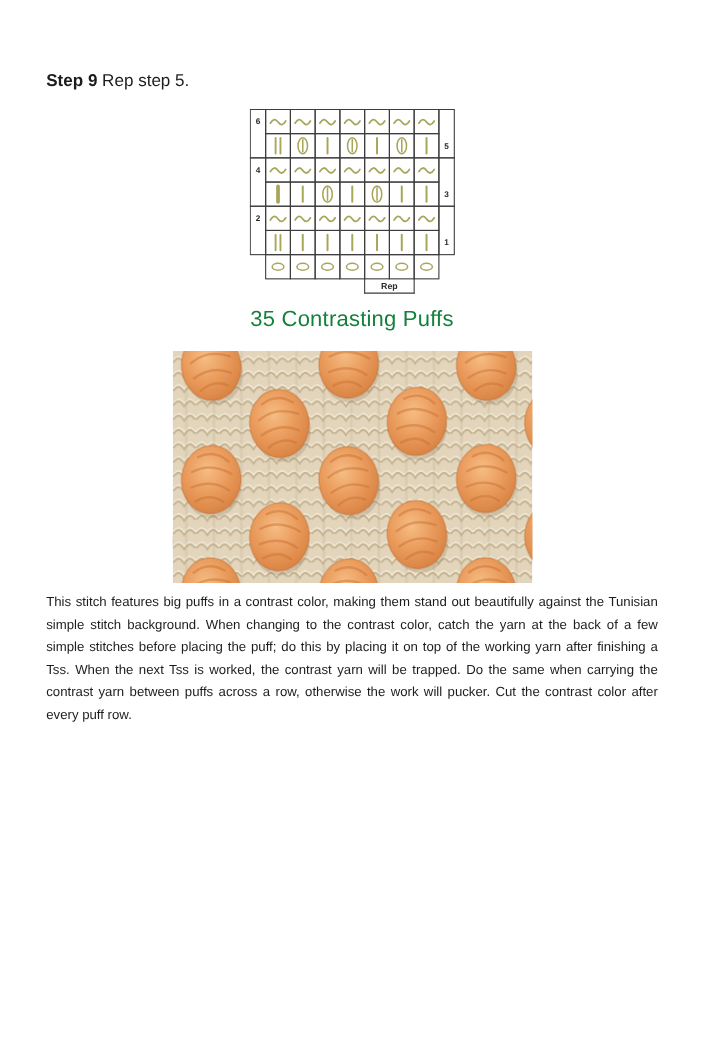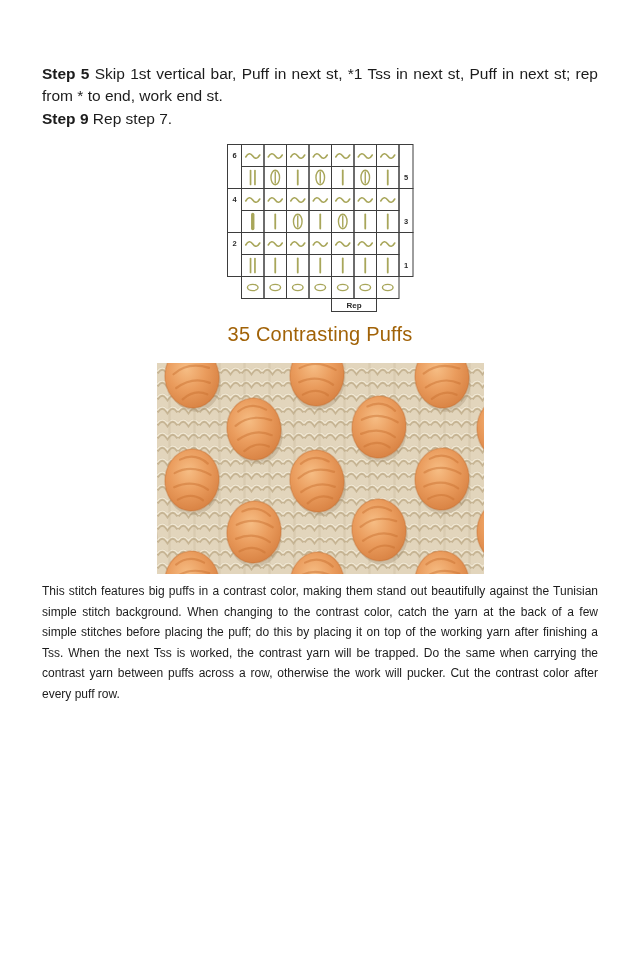--- a/index.html
+++ b/index.html
@@ -7,33 +7,32 @@
     width:640px;height:960px;background:#ffffff;overflow:hidden;
     font-family:"Liberation Sans","DejaVu Sans",sans-serif;color:#1c1c1c;
   }
   .page{padding:63px 42px 0 42px;}
   .steps{font-size:15.5px;line-height:22.4px;text-align:justify;}
   .steps p{margin:0;}
   .step-label{font-weight:700;}
   .chart-wrap{margin:14px auto 0 auto;width:186px;}
   .pattern-title{
     margin:5px 0 0 0;text-align:center;font-size:20px;font-weight:400;
-    color:#a16207;letter-spacing:0.2px;
+    color:#15803d;letter-spacing:0.2px;
   }
   .photo-wrap{margin:17px auto 0 auto;width:327px;height:211px;line-height:0;}
   .desc{margin:7px 0 0 0;font-size:12px;line-height:20.5px;text-align:justify;}
 </style>
 </head>
 <body>
 
 <div class="page">
 
   <div class="steps">
-    <p><span class="step-label">Step 5</span> <span>Skip 1st vertical bar, Puff in next st, *1 Tss in next st, Puff in next st; rep from * to end, work end st.</span></p>
-    <p><span class="step-label">Step 9</span> <span>Rep step 7.</span></p>
+    <p><span class="step-label">Step 9</span> <span>Rep step 5.</span></p>
   </div>
 
   <div class="chart-wrap" id="chart"><svg width="186.5" height="170" viewBox="0 0 186.5 170">
         <g transform="translate(0.5,0.5)" stroke-linecap="round">
           <rect x="14" y="0" width="22.5" height="22" fill="none" stroke="#3d3d3d" stroke-width="1"></rect>
           <rect x="36.5" y="0" width="22.5" height="22" fill="none" stroke="#3d3d3d" stroke-width="1"></rect>
           <rect x="59" y="0" width="22.5" height="22" fill="none" stroke="#3d3d3d" stroke-width="1"></rect>
           <rect x="81.5" y="0" width="22.5" height="22" fill="none" stroke="#3d3d3d" stroke-width="1"></rect>
           <rect x="104" y="0" width="22.5" height="22" fill="none" stroke="#3d3d3d" stroke-width="1"></rect>
           <rect x="126.5" y="0" width="22.5" height="22" fill="none" stroke="#3d3d3d" stroke-width="1"></rect>

